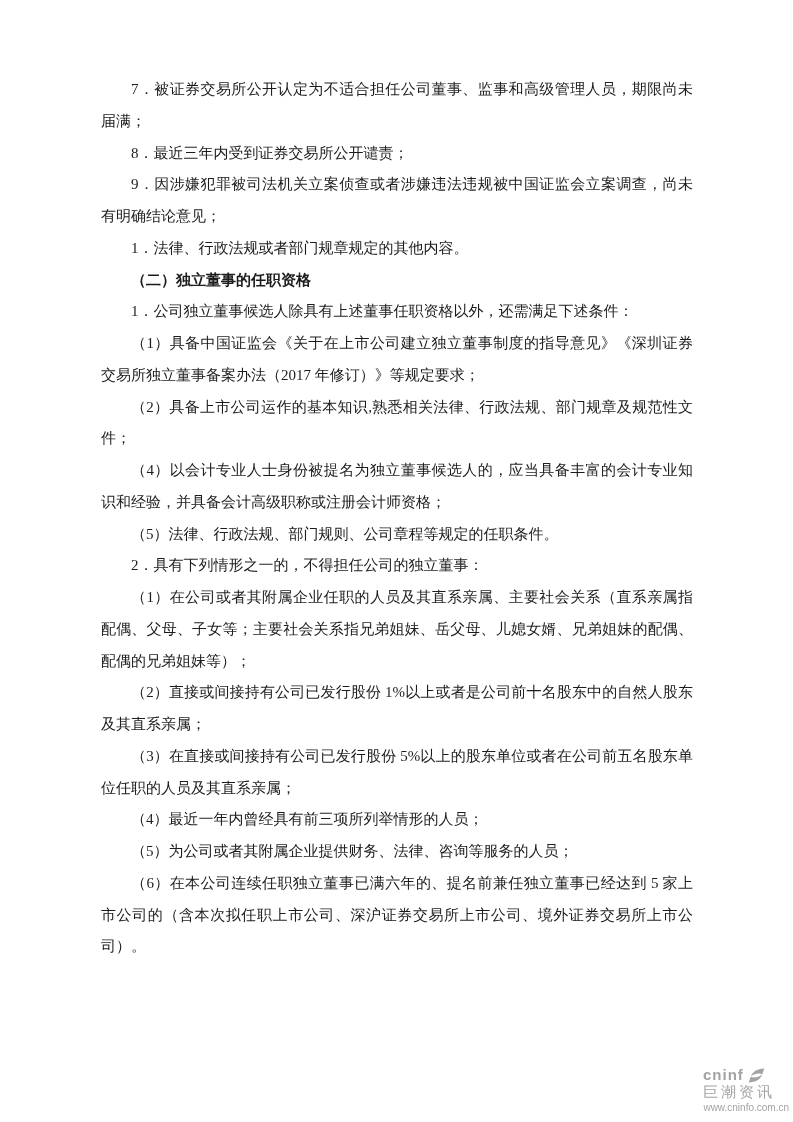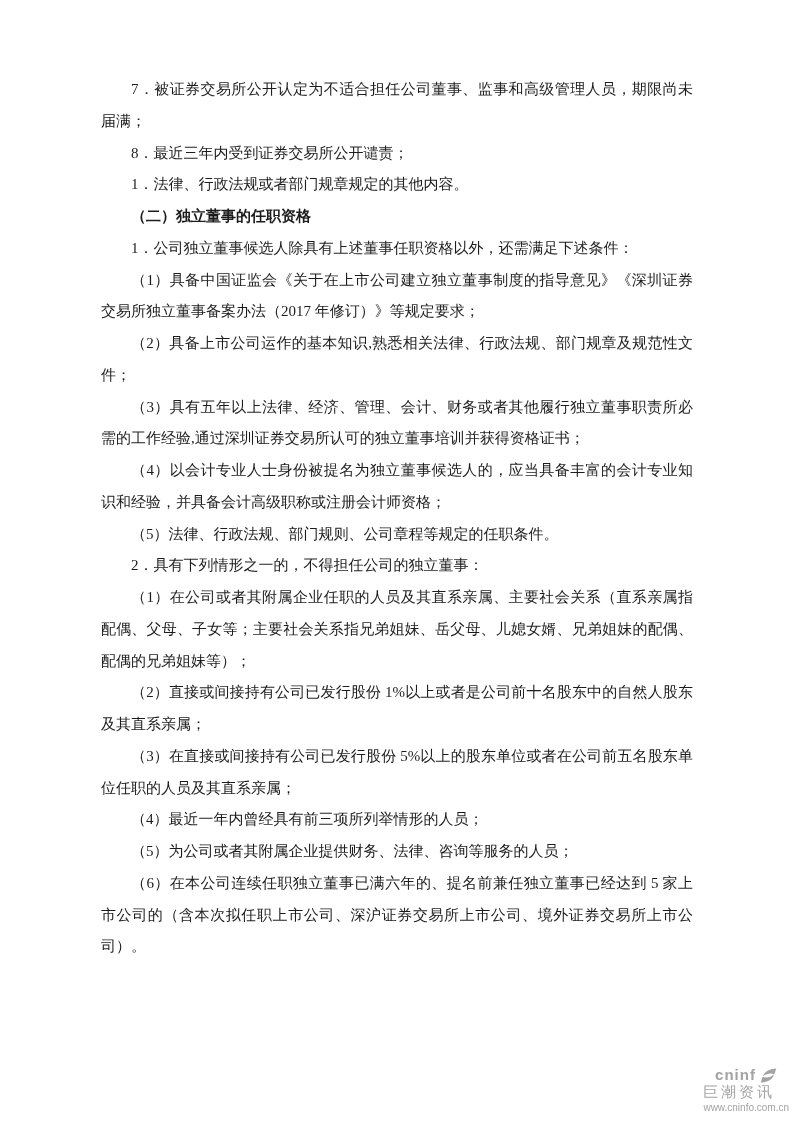--- a/index.html
+++ b/index.html
@@ -40,21 +40,21 @@
     bottom: 9px;
     text-align: right;
     color: #a3a3a3;
     font-family: "Liberation Sans", "DejaVu Sans", sans-serif;
     line-height: 1.1;
     user-select: none;
   }
   .footer-logo .logo-row {
     display: flex;
     align-items: center;
-    justify-content: center;
+    justify-content: flex-start;
     gap: 4px;
   }
   .footer-logo .logo-word {
     font-size: 15px;
     font-weight: bold;
     letter-spacing: 1px;
   }
   .footer-logo .logo-icon {
     width: 17px;
     height: 17px;
@@ -73,26 +73,26 @@
   }
 </style>
 </head>
 <body>
 
 <div class="page">
 
   <div class="doc-body">
       <p class="para">7．被证券交易所公开认定为不适合担任公司董事、监事和高级管理人员，期限尚未届满；</p>
       <p class="para">8．最近三年内受到证券交易所公开谴责；</p>
+      <p class="para">9．因涉嫌犯罪被司法机关立案侦查或者涉嫌违法违规被中国证监会立案调查，尚未有明确结论意见；</p>
       <p class="para">1．法律、行政法规或者部门规章规定的其他内容。</p>
       <p class="para bold">（二）独立董事的任职资格</p>
       <p class="para">1．公司独立董事候选人除具有上述董事任职资格以外，还需满足下述条件：</p>
       <p class="para">（1）具备中国证监会《关于在上市公司建立独立董事制度的指导意见》《深圳证券交易所独立董事备案办法（2017 年修订）》等规定要求；</p>
       <p class="para">（2）具备上市公司运作的基本知识,熟悉相关法律、行政法规、部门规章及规范性文件；</p>
-      <p class="para">（3）具有五年以上法律、经济、管理、会计、财务或者其他履行独立董事职责所必需的工作经验,通过深圳证券交易所认可的独立董事培训并获得资格证书；</p>
       <p class="para">（4）以会计专业人士身份被提名为独立董事候选人的，应当具备丰富的会计专业知识和经验，并具备会计高级职称或注册会计师资格；</p>
       <p class="para">（5）法律、行政法规、部门规则、公司章程等规定的任职条件。</p>
       <p class="para">2．具有下列情形之一的，不得担任公司的独立董事：</p>
       <p class="para">（1）在公司或者其附属企业任职的人员及其直系亲属、主要社会关系（直系亲属指配偶、父母、子女等；主要社会关系指兄弟姐妹、岳父母、儿媳女婿、兄弟姐妹的配偶、配偶的兄弟姐妹等）；</p>
       <p class="para">（2）直接或间接持有公司已发行股份 1%以上或者是公司前十名股东中的自然人股东及其直系亲属；</p>
       <p class="para">（3）在直接或间接持有公司已发行股份 5%以上的股东单位或者在公司前五名股东单位任职的人员及其直系亲属；</p>
       <p class="para">（4）最近一年内曾经具有前三项所列举情形的人员；</p>
       <p class="para">（5）为公司或者其附属企业提供财务、法律、咨询等服务的人员；</p>
       <p class="para">（6）在本公司连续任职独立董事已满六年的、提名前兼任独立董事已经达到 5 家上市公司的（含本次拟任职上市公司、深沪证券交易所上市公司、境外证券交易所上市公司）。</p>
     </div>

